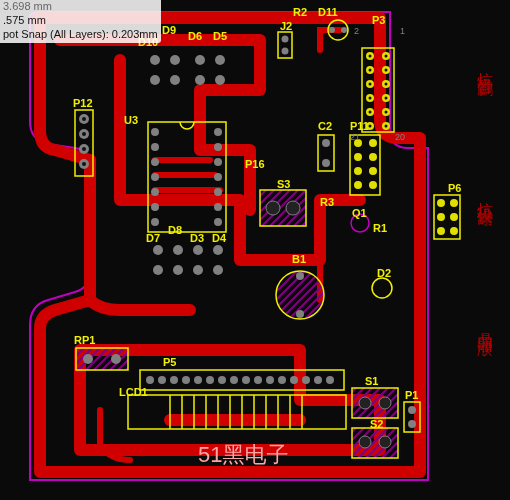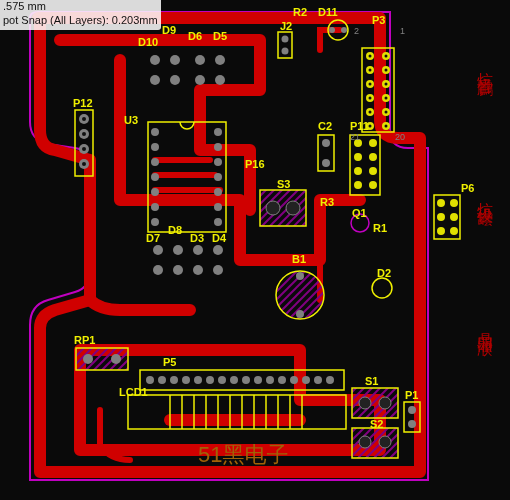--- a/index.html
+++ b/index.html
@@ -53,21 +53,21 @@
     z-index: 50;
   }
   .pinnum {
     position:absolute;
     color:#808080;
     font-size:9px;
     z-index:48;
   }
   .silk-text {
     position: absolute;
-    color: #a16207;
+    color: #fca5a5;
     font-family: sans-serif;
     font-size: 22px;
     z-index: 50;
   }
   svg { position:absolute; top:0; left:0; }
 </style>
 </head>
 <body>
 
 <div class="pcb-area">
@@ -308,21 +308,21 @@
 <div class="desig" style="left:188px;top:30px;">D6</div>
 <div class="desig" style="left:213px;top:30px;">D5</div>
 <div class="desig" style="left:280px;top:20px;">J2</div>
 <div class="desig" style="left:73px; top:97px;">P12</div>
 <div class="desig" style="left:124px;top:114px;">U3</div>
 <div class="desig" style="left:318px;top:120px;">C2</div>
 <div class="desig" style="left:350px;top:120px;text-align:right;">P11</div>
 <div class="desig" style="left:245px;top:158px;">P16</div>
 <div class="desig" style="left:277px;top:178px;">S3</div>
 <div class="desig" style="left:320px;top:196px;">R3</div>
-<div class="desig" style="left:461px;top:182px;text-align:right;">P6</div>
+<div class="desig" style="left:448px;top:182px;text-align:right;">P6</div>
 <div class="desig" style="left:146px;top:232px;">D7</div>
 <div class="desig" style="left:168px;top:224px;">D8</div>
 <div class="desig" style="left:190px;top:232px;">D3</div>
 <div class="desig" style="left:212px;top:232px;">D4</div>
 <div class="desig" style="left:352px;top:207px;">Q1</div>
 <div class="desig" style="left:373px;top:222px;">R1</div>
 <div class="desig" style="left:292px;top:253px;">B1</div>
 <div class="desig" style="left:377px;top:267px;">D2</div>
 <div class="desig" style="left:74px; top:334px;">RP1</div>
 <div class="desig" style="left:163px;top:356px;">P5</div>
@@ -338,15 +338,16 @@
 
 <div class="silk-text" style="left:198px;top:440px;">51黑电子</div>
 
 <div class="vertical-text" style="left:474px;top:60px;">炕音鵬</div>
 <div class="vertical-text" style="left:474px;top:190px;">炕设罎</div>
 <div class="vertical-text" style="left:474px;top:320px;">鼎吅濮</div>
 
 </div>
 
 <div class="status-overlay">
+  <div class="l1">3.698 mm</div>
   <div>.575   mm</div>
   <div>pot Snap (All Layers): 0.203mm</div>
 </div>
 
 </body></html>

